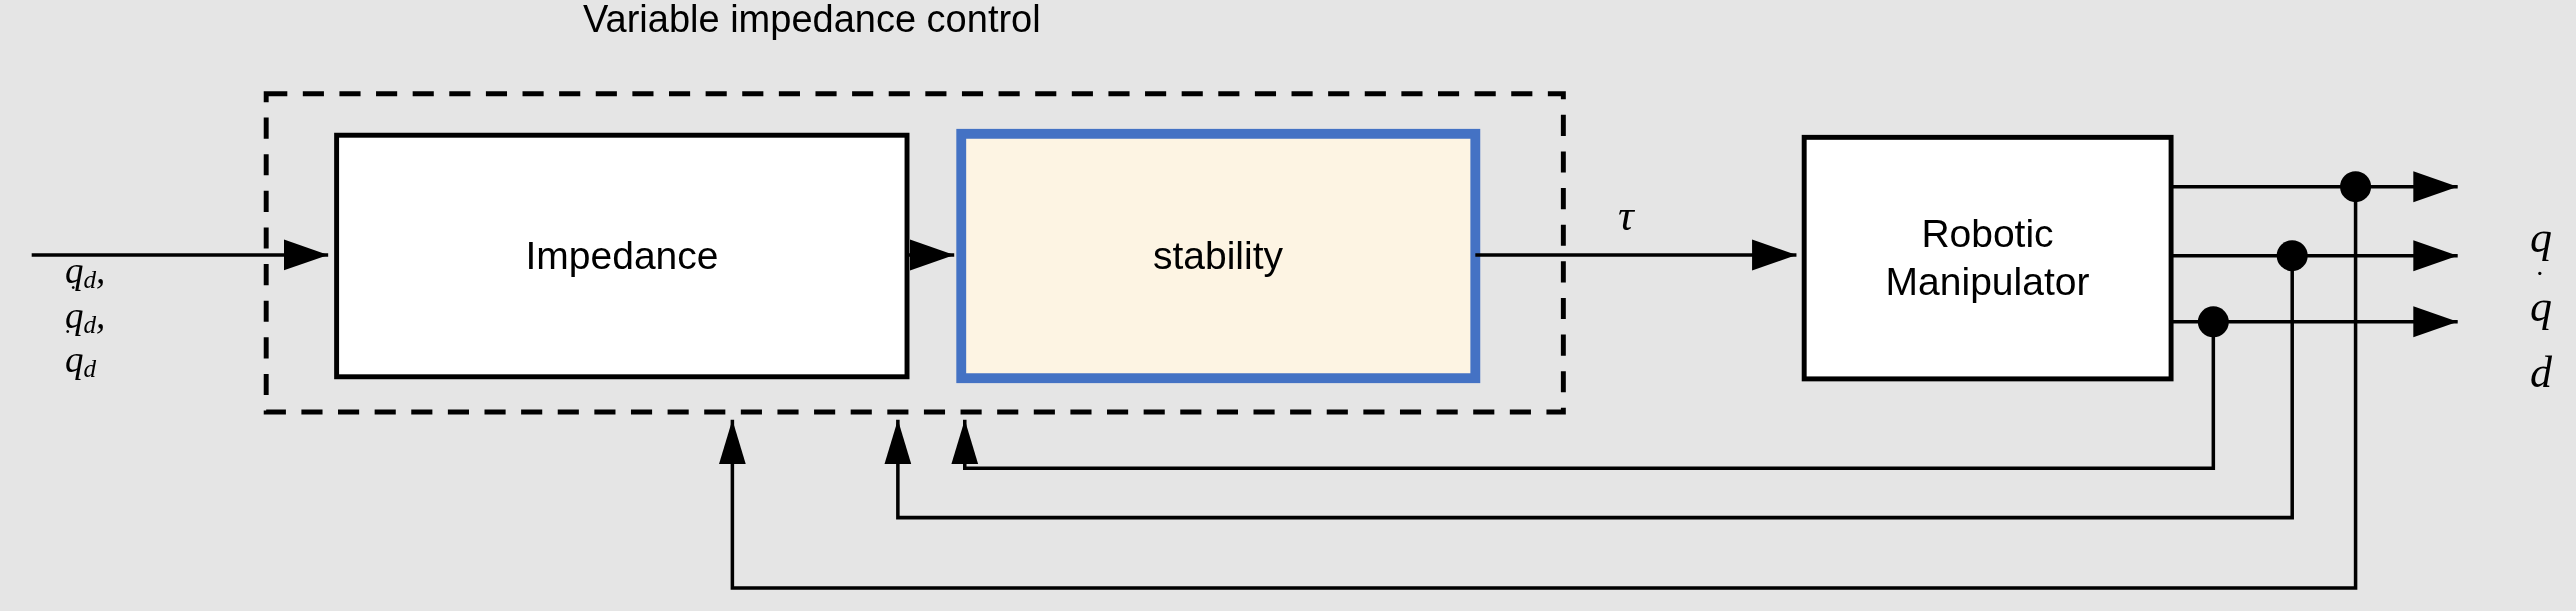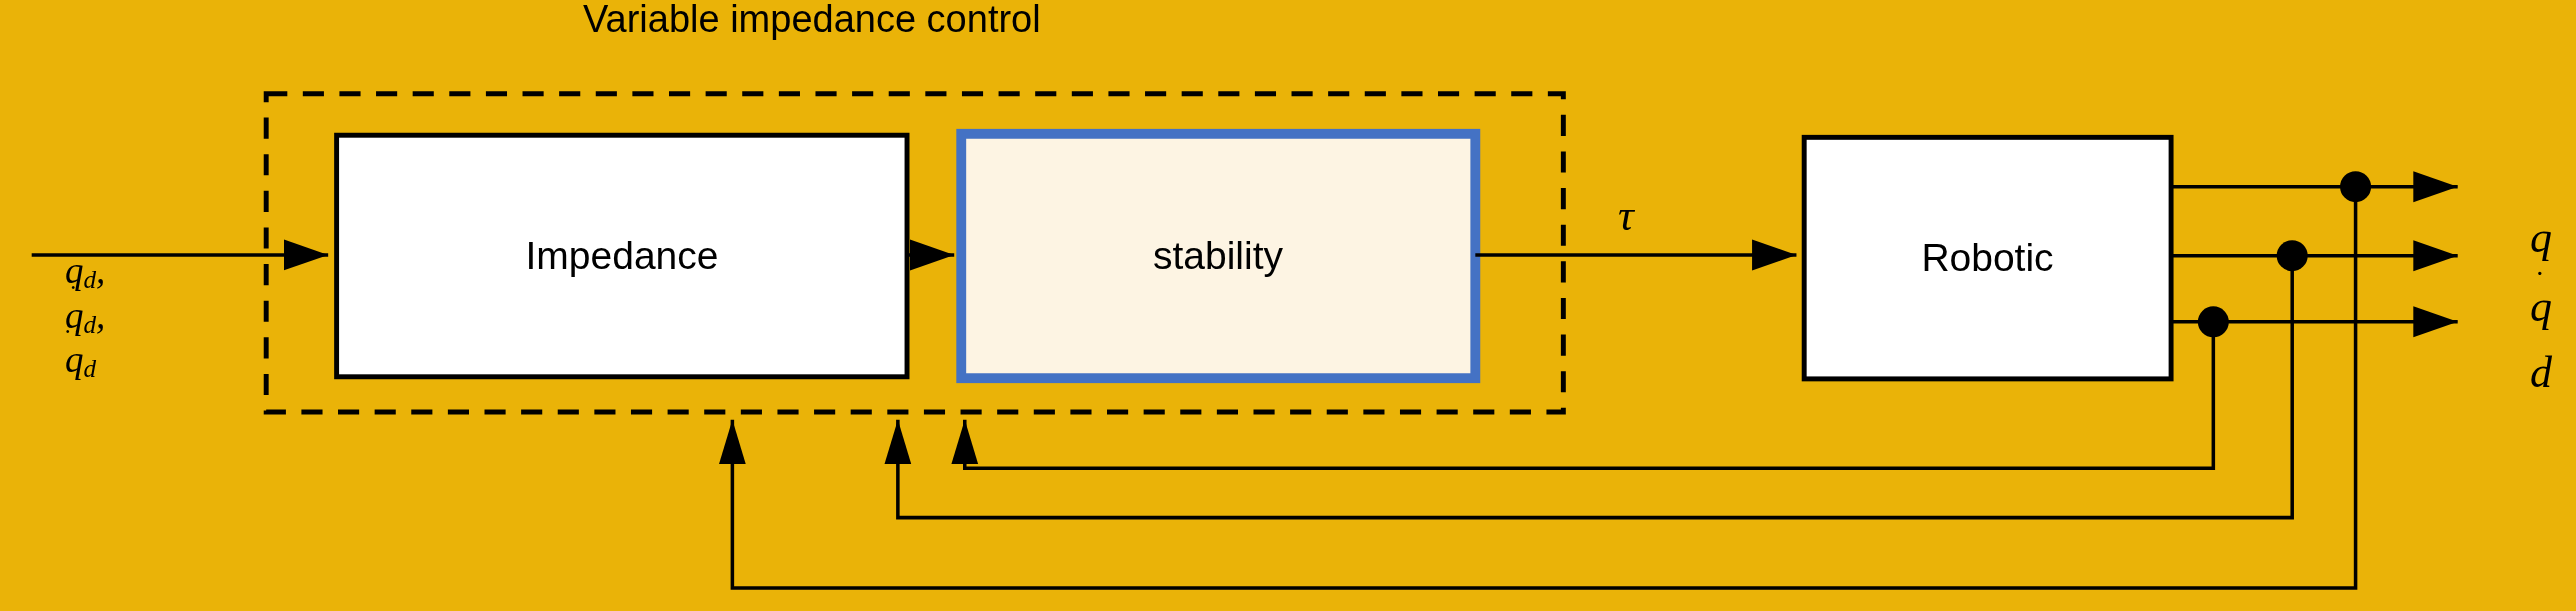--- a/index.html
+++ b/index.html
@@ -4,21 +4,21 @@
 <style>
   html, body {
     margin: 0;
     padding: 0;
     background: #ffffff;
   }
   #stage {
     position: relative;
     width: 2576px;
     height: 612px;
-    background: #eab308;
+    background: #e5e5e5;
     font-family: "Liberation Sans", sans-serif;
     overflow: hidden;
   }
   #svg-layer {
     position: absolute;
     left: 0;
     top: 0;
     width: 2576px;
     height: 612px;
   }
@@ -123,20 +123,21 @@
   <div class="block-text" style="left:337px; top:135px; width:570px; height:242px;">
     <div>Impedance</div>
   </div>
 
   <div class="block-text" style="left:961px; top:134px; width:514px; height:244px;">
     <div>stability</div>
   </div>
 
   <div class="block-text" style="left:1804px; top:137px; width:367px; height:242px;">
     <div>Robotic</div>
+    <div>Manipulator</div>
   </div>
 
   <div class="lbl math" style="left:1618px; top:190px; font-size:44px;">τ</div>
 
   <div class="lbl math" style="left:2486px; top:161px; font-size:44px;">
     <span class="dotwrap"><span>q</span></span>
   </div>
   <div class="lbl math" style="left:2486px; top:230px; font-size:44px;">
     <span class="dotwrap"><span class="dots">˙</span><span>q</span></span>
   </div>

